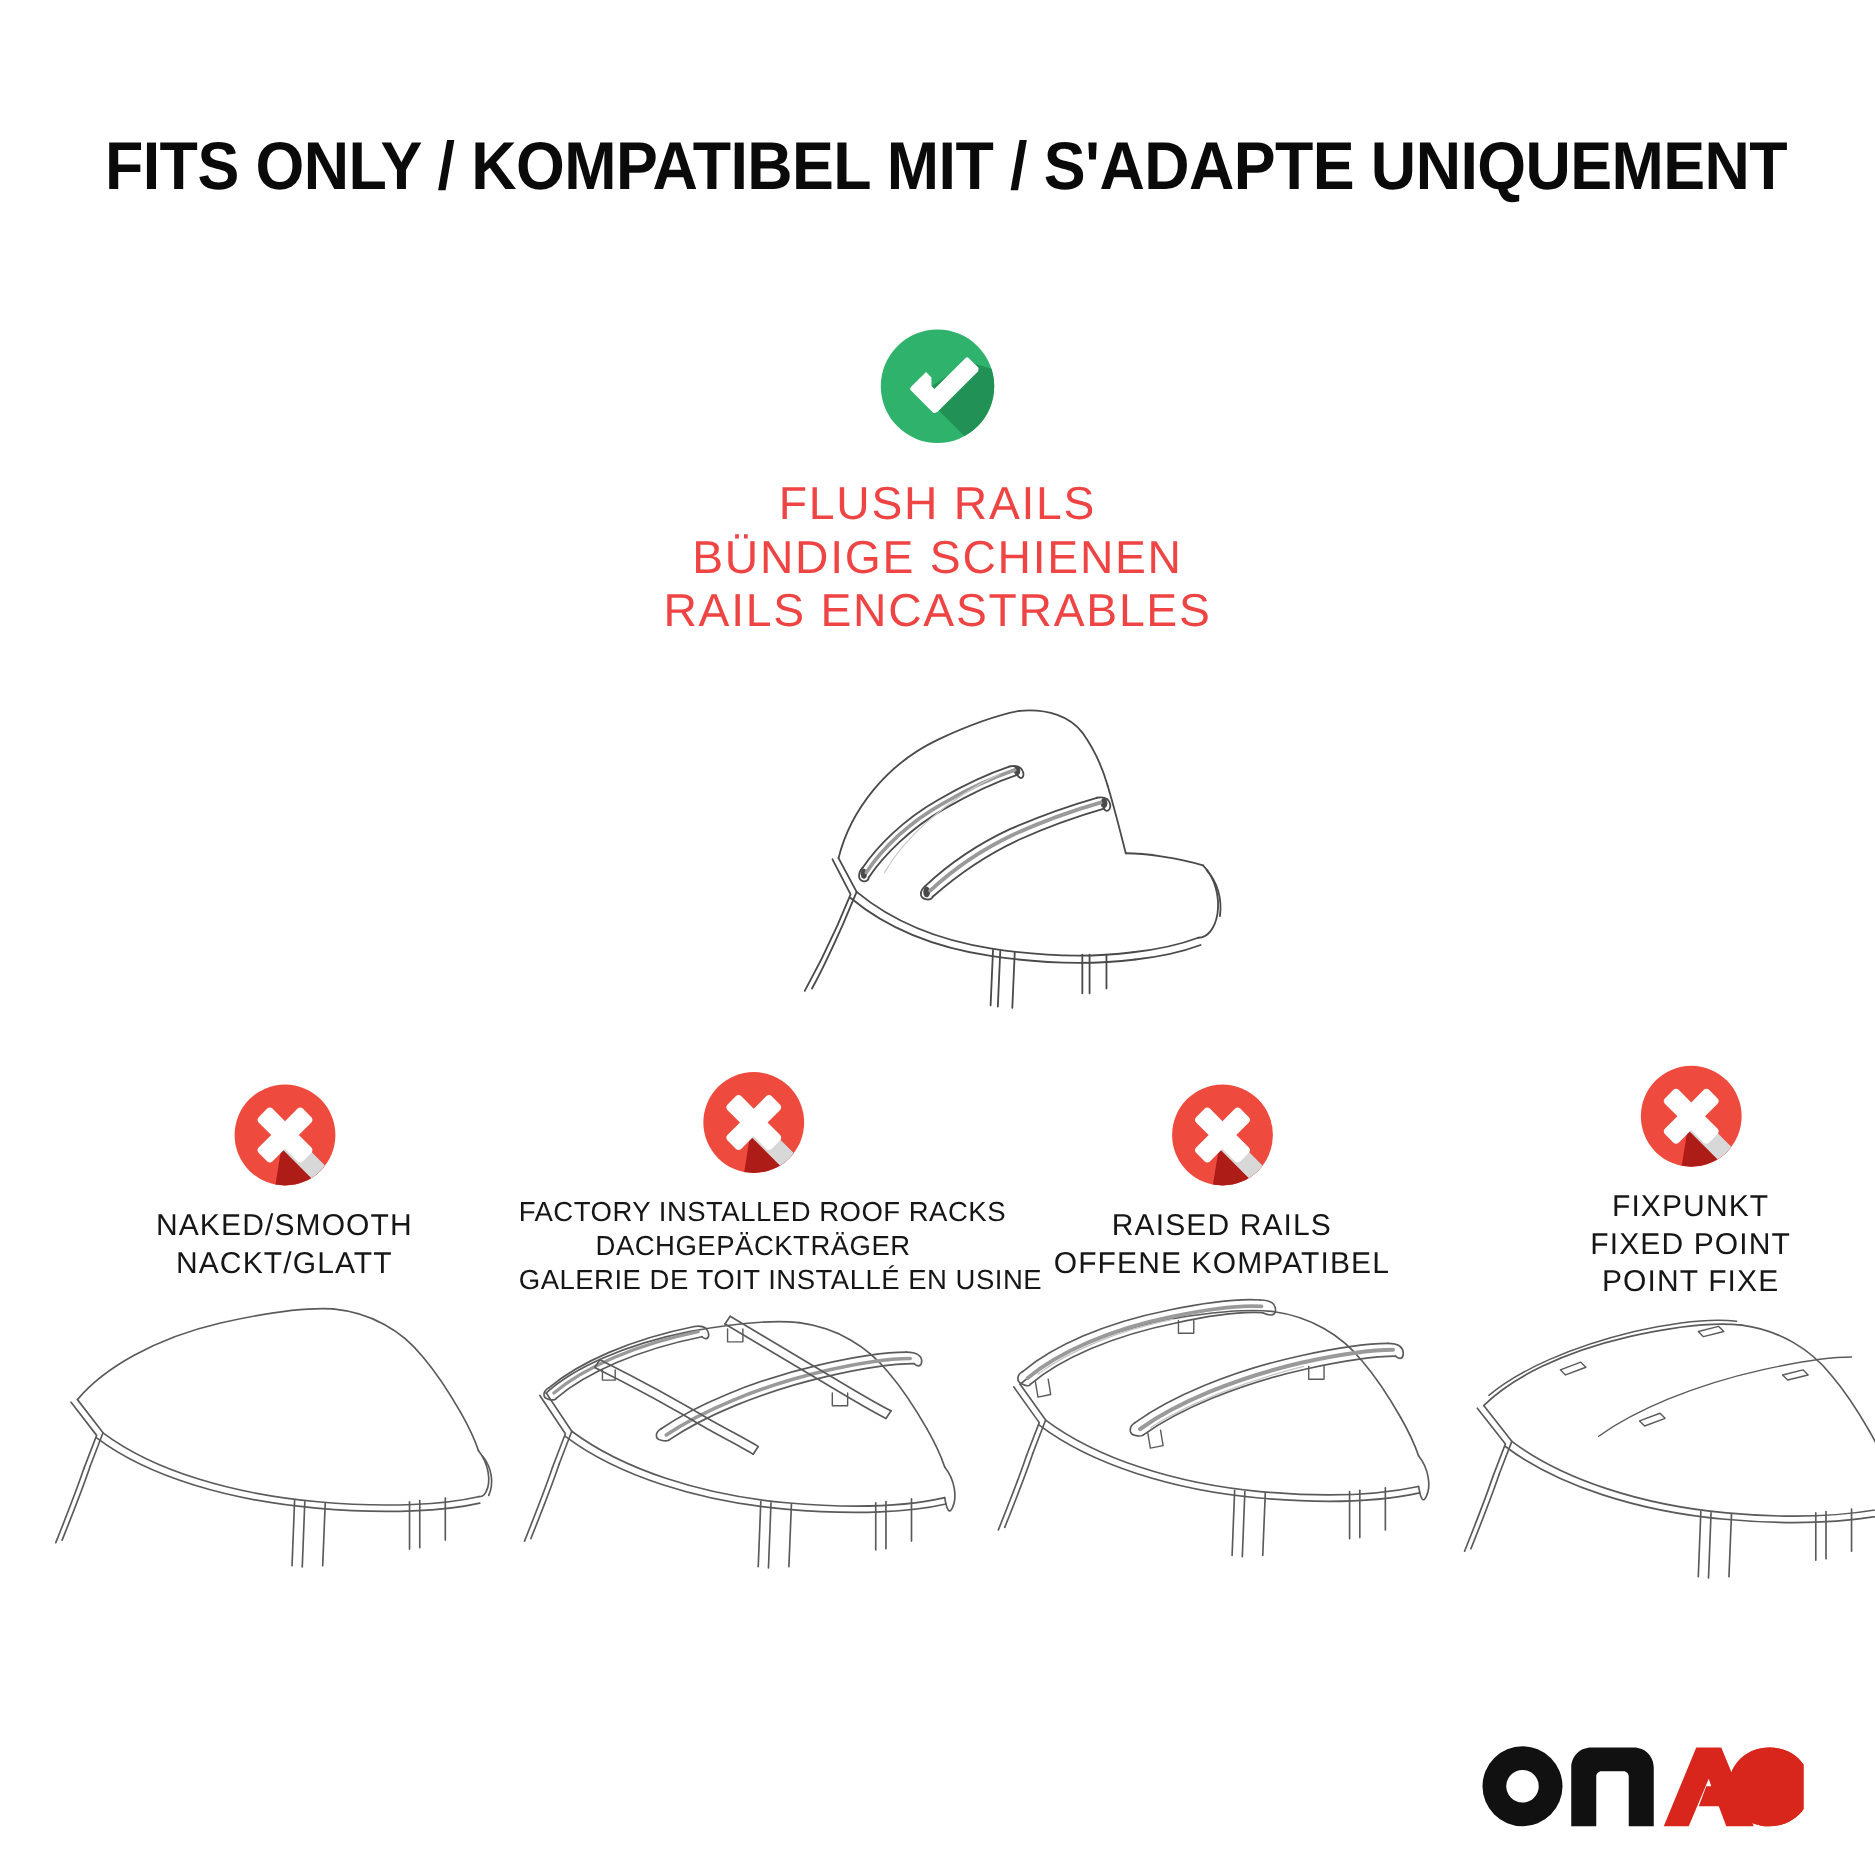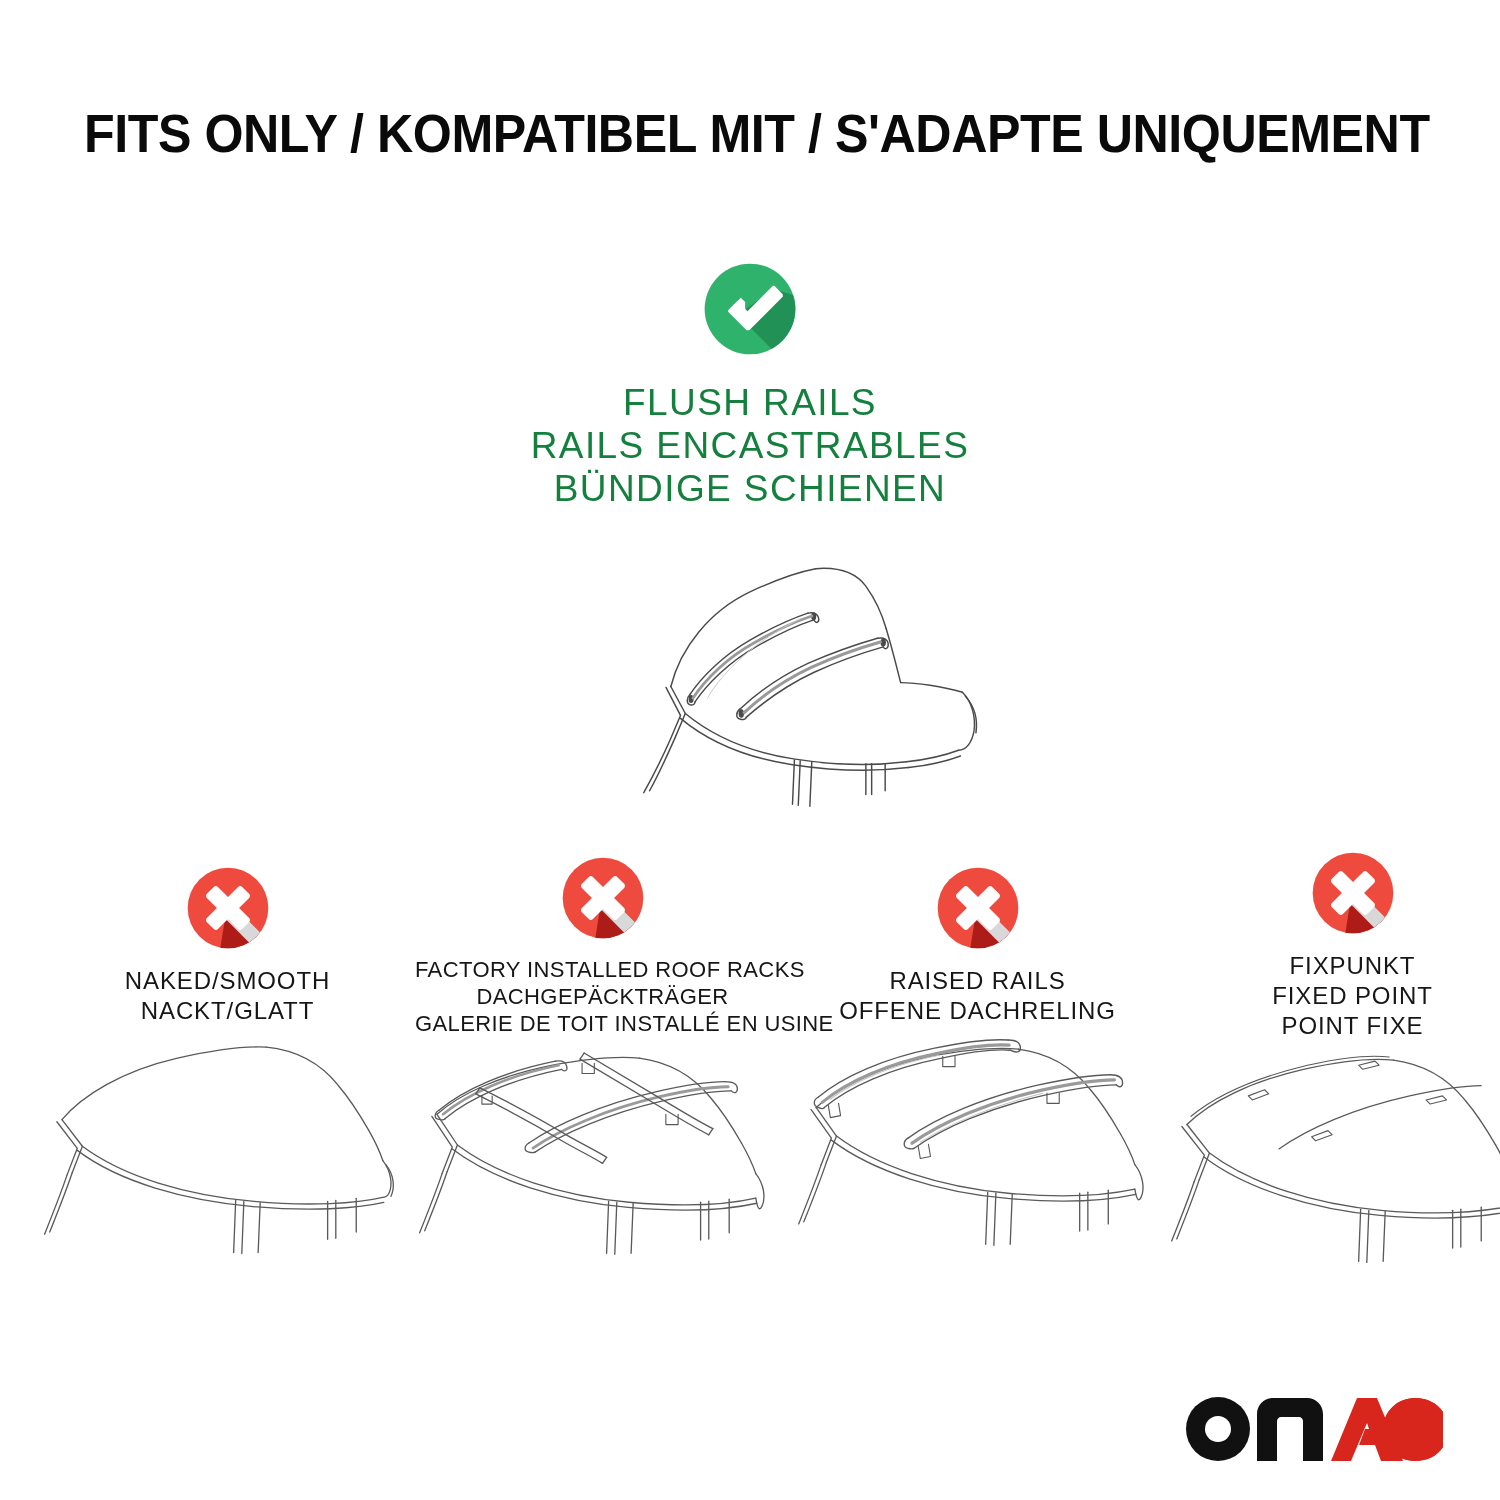--- a/index.html
+++ b/index.html
@@ -46,21 +46,21 @@
     margin: 0 auto;
   }
   #hero-labels {
     margin-top: 18px;
   }
   .hero-line {
     font-size: 37px;
     line-height: 43px;
     letter-spacing: 1.4px;
     font-weight: 400;
-    color: #15803d;
+    color: #ef4444;
   }
   #hero-illus {
     margin-top: 22px;
     width: 1500px;
     height: 280px;
   }
 
   
   #columns {
     position: absolute;
@@ -139,22 +139,22 @@
       </g>
       <path d="M30.5 50.5 L41.5 39.5 L45.5 43.5 L45.5 55.5 L41.5 61.5 Z" fill="#ffffff"></path>
       <path d="M41.5 61.5 L72.5 30.5 L80.5 38.5 L49.5 69.5 Z" fill="#ffffff"></path>
       <path d="M30.5 50.5 L49.5 69.5 L41.5 61.5 Z" fill="#ffffff"></path>
       <path d="M30.2 50.8 C29.6 51.4 29.6 52.4 30.2 53.0 L46.6 69.4 C47.2 70.0 48.2 70.0 48.8 69.4 L80.0 38.2 C80.6 37.6 80.6 36.6 80.0 36.0 L73.0 29.0 C72.4 28.4 71.4 28.4 70.8 29.0 L47.7 52.1 L39.4 43.8 C38.8 43.2 37.8 43.2 37.2 43.8 Z" fill="#ffffff"></path>
     </svg>
   </div>
 
   <div id="hero-labels">
     <div class="hero-line">FLUSH RAILS</div>
+    <div class="hero-line">BÜNDIGE SCHIENEN</div>
     <div class="hero-line">RAILS ENCASTRABLES</div>
-    <div class="hero-line">BÜNDIGE SCHIENEN</div>
   </div>
 
   <div id="hero-illus">
     <svg viewBox="0 0 600 290" width="1500" height="280" preserveAspectRatio="xMidYMid meet" aria-hidden="true">
       <g fill="none" stroke="#4a4a4a" stroke-width="1.5" stroke-linecap="round" stroke-linejoin="round">
 
         <path d="M218 160 C228 120 258 82 300 62 C330 48 352 41 368 38"></path>
         <path d="M368 38 C392 36 410 43 420 56 C430 70 437 86 441 100"></path>
         <path d="M441 100 C447 120 452 140 456 156"></path>
         <path d="M456 156 C472 156 500 160 520 166"></path>
@@ -335,21 +335,21 @@
           <path d="M50 42 L104 96 L104 104 L40 104 Z" fill="#AE1C17"></path>
         </g>
         <g clip-path="url(#xc3)">
           <path d="M56 48 L96 88 L86 100 L46 60 Z" fill="#d8d8d8"></path>
         </g>
         <path d="M35.2 28.0 L28.0 35.2 C26.8 36.4 26.8 38.3 28.0 39.5 L38.5 50.0 L28.0 60.5 C26.8 61.7 26.8 63.6 28.0 64.8 L35.2 72.0 C36.4 73.2 38.3 73.2 39.5 72.0 L50.0 61.5 L60.5 72.0 C61.7 73.2 63.6 73.2 64.8 72.0 L72.0 64.8 C73.2 63.6 73.2 61.7 72.0 60.5 L61.5 50.0 L72.0 39.5 C73.2 38.3 73.2 36.4 72.0 35.2 L64.8 28.0 C63.6 26.8 61.7 26.8 60.5 28.0 L50.0 38.5 L39.5 28.0 C38.3 26.8 36.4 26.8 35.2 28.0 Z" fill="#ffffff"></path>
       </svg>
     </div>
     <div class="col-labels">
       <div class="col-line">RAISED RAILS</div>
-      <div class="col-line">OFFENE DACHRELING</div>
+      <div class="col-line">OFFENE KOMPATIBEL</div>
     </div>
     <div class="col-illus">
       <svg viewBox="0 0 360 230" width="375" height="235" preserveAspectRatio="xMidYMid meet" aria-hidden="true">
         <g fill="none" stroke="#5a5a5a" stroke-width="1.3" stroke-linecap="round" stroke-linejoin="round">
           <path d="M22 66 C44 46 84 26 134 16 C172 9 202 7 220 9"></path>
           <path d="M220 9 C250 13 274 28 290 48 C302 62 312 78 320 92"></path>
           <path d="M320 92 C328 106 332 116 334 122"></path>
           <path d="M22 66 L42 94 L32 120"></path>
           <path d="M17 68 L37 96 L27 122"></path>
           <path d="M32 120 C26 138 18 158 10 178"></path>

